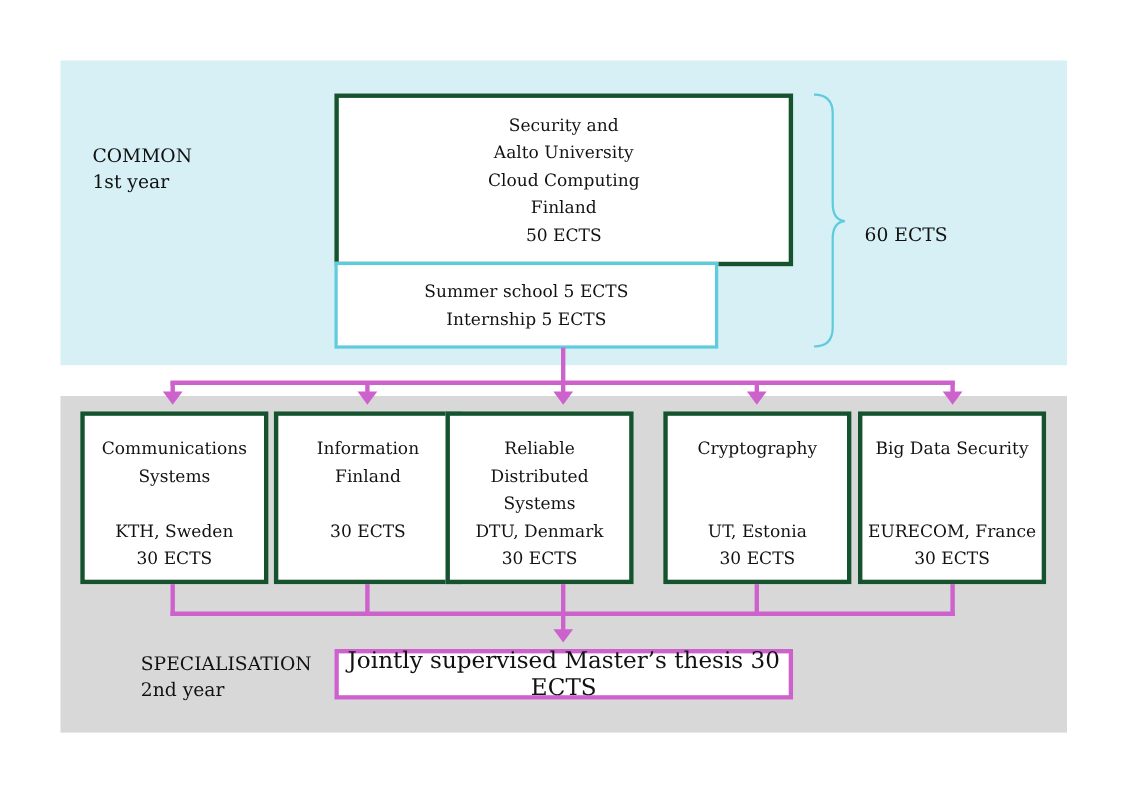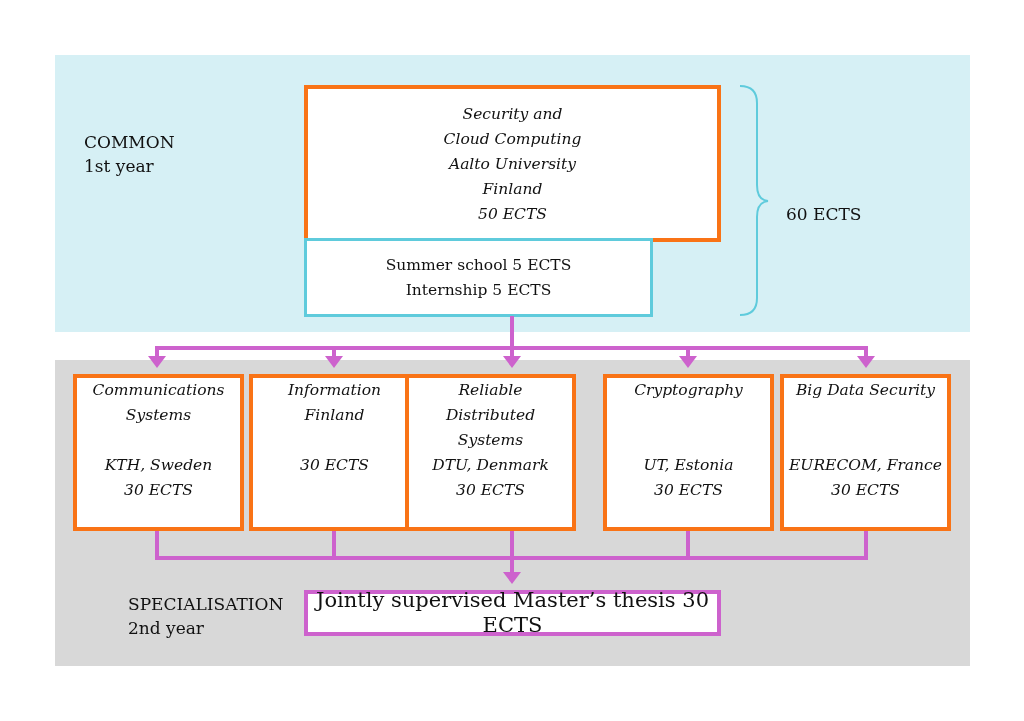--- a/index.html
+++ b/index.html
@@ -7,46 +7,46 @@
          font-family: "DejaVu Serif", "Liberation Serif", serif; color: #111; }
   .panel { position: absolute; }
   #common-panel { left: 55px; top: 55px; width: 915px; height: 277px; background: #d6f0f5; }
   #spec-panel { left: 55px; top: 360px; width: 915px; height: 306px; background: #d8d8d8; }
   .section-label { position: absolute; font-size: 17px; line-height: 24px; }
   #common-label { left: 84px; top: 130px; }
   #spec-label { left: 84px; top: 592px; margin-left: 44px; }
   .box { position: absolute; background: #fff; box-sizing: border-box;
          display: flex; flex-direction: column; align-items: center; text-align: center;
          font-size: 15.5px; line-height: 25px; }
-  .cyan { border: 4px solid #f97316; font-style: italic; }
+  .cyan { border: 4px solid #14532d; }
   #aalto-box { left: 304px; top: 85px; width: 417px; height: 157px; justify-content: center; padding-top: 2px; }
   #extras-box { left: 304px; top: 238px; width: 349px; height: 79px; border: 3px solid #5fcbdc;
                 justify-content: center; }
-  .spec-box { top: 374px; width: 171px; height: 157px; }
+  .spec-box { top: 374px; width: 171px; height: 157px; padding-top: 18px; }
   .spec-box .title { height: 75px; }
   #thesis-box { left: 304px; top: 590px; width: 417px; height: 46px; border: 4px solid #cd62cd;
                 justify-content: center; font-size: 21px; }
   #ects-total { position: absolute; left: 786px; top: 188px; font-size: 17px; margin-top: 16px; }
   svg#connectors { position: absolute; left: 0; top: 0; }
 </style>
 </head>
 <body>
 
 <div class="panel" id="common-panel"></div>
 <div class="panel" id="spec-panel"></div>
 
 <div class="section-label" id="common-label">
   <div>COMMON</div>
   <div>1st year</div>
 </div>
 
 <div class="box cyan" id="aalto-box">
   <div>Security and</div>
+  <div>Aalto University</div>
   <div>Cloud Computing</div>
-  <div>Aalto University</div>
   <div>Finland</div>
   <div>50 ECTS</div>
 </div>
 
 <div class="box" id="extras-box">
   <div>Summer school  5 ECTS</div>
   <div>Internship  5 ECTS</div>
 </div>
 
 <div id="ects-total">60 ECTS</div>

